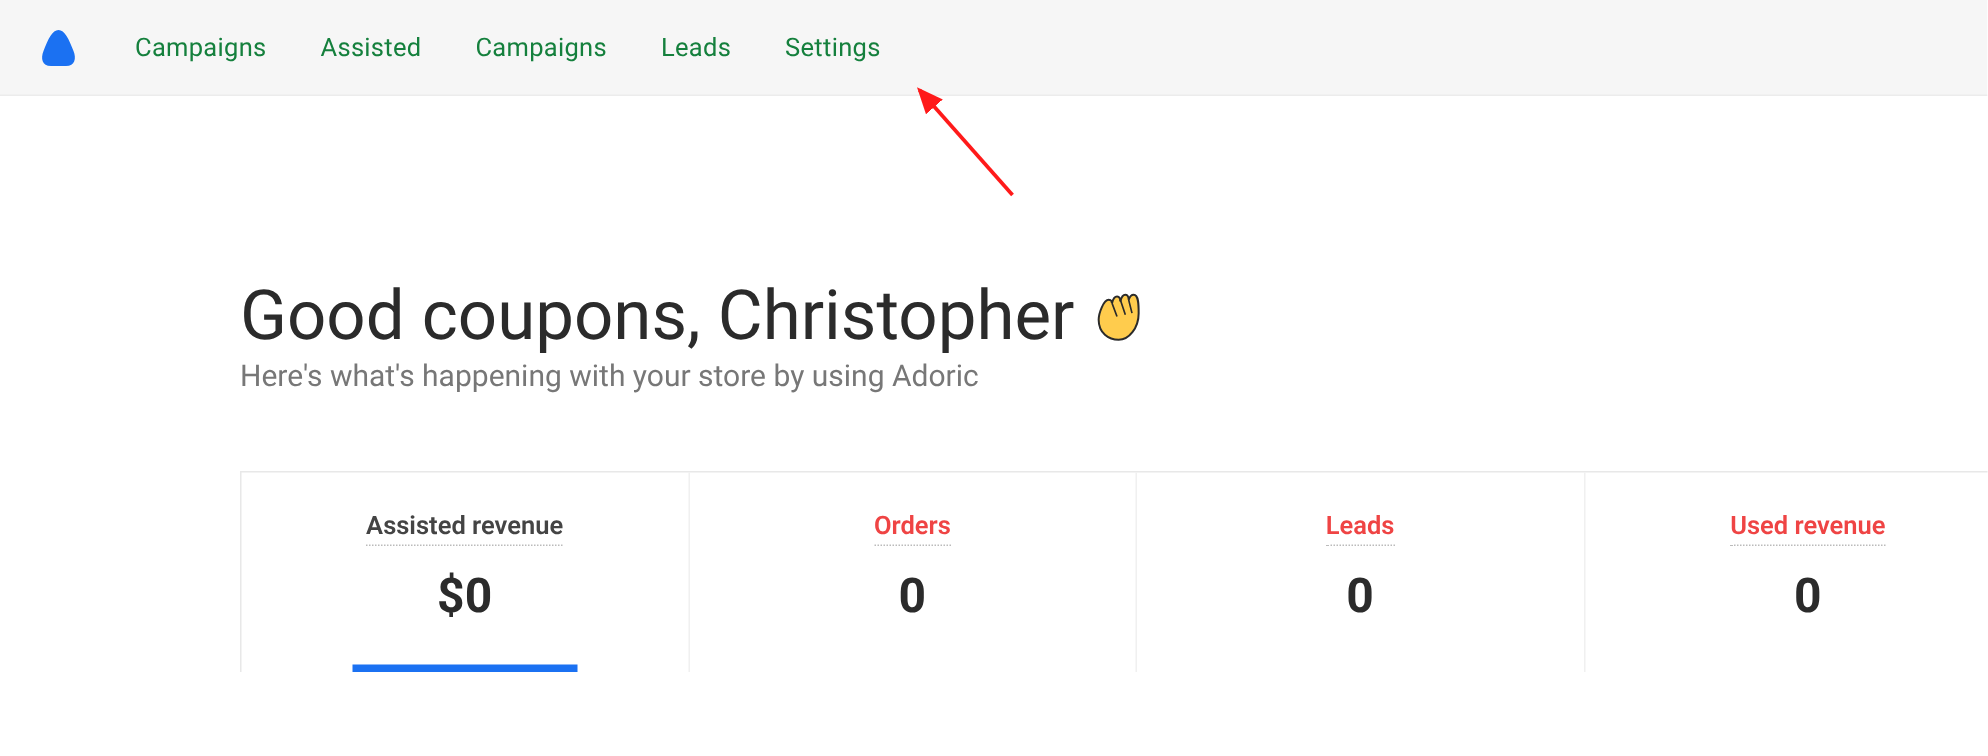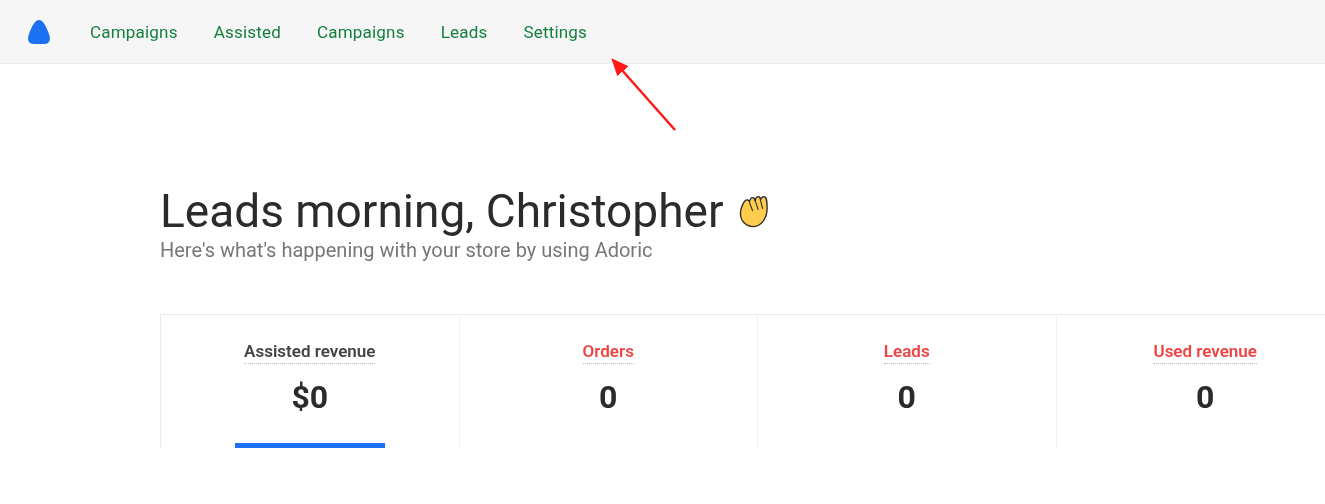--- a/index.html
+++ b/index.html
@@ -127,21 +127,21 @@
     <span class="nav-item">Campaigns</span>
     <span class="nav-item">Assisted</span>
     <span class="nav-item">Campaigns</span>
     <span class="nav-item">Leads</span>
     <span class="nav-item">Settings</span>
   </div>
 </div>
 
 <div class="content">
   <h1 class="greeting">
-    <span>Leads morning, Christopher</span>
+    <span>Good coupons, Christopher</span>
     <span class="wave-emoji">
       <svg viewBox="0 0 36 36" width="40" height="40">
         <path fill="#FFCC4D" d="M4 20c0-4 3-12 6-12 2 0 2 2 2 2s1-4 3-4 2 3 2 3 1-4 3-4 2 3 2 3 1-3 3-3c3 0 3 6 3 11 0 9-6 16-12 16S4 28 4 20z"></path>
         <path fill="none" stroke="#2b2b2b" stroke-width="1.2" d="M4 20c0-4 3-12 6-12 2 0 2 2 2 2s1-4 3-4 2 3 2 3 1-4 3-4 2 3 2 3 1-3 3-3c3 0 3 6 3 11 0 9-6 16-12 16S4 28 4 20z"></path>
         <path stroke="#2b2b2b" stroke-width="1" fill="none" d="M12 10l3 8 M17 8l3 9 M22 8l2 8"></path>
       </svg>
     </span>
   </h1>
   <p class="subtitle">Here's what's happening with your store by using Adoric</p>
 

